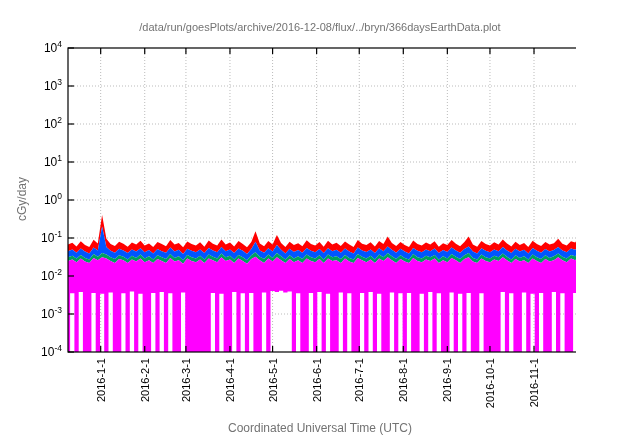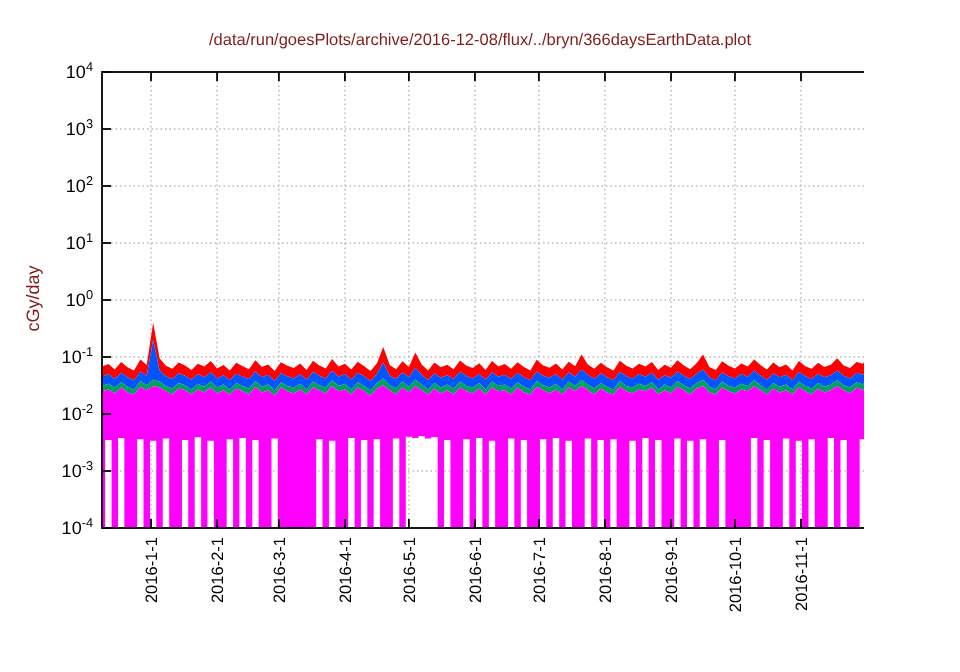--- a/index.html
+++ b/index.html
@@ -1,18 +1,18 @@
 <!DOCTYPE html>
 <html><head>
 <meta charset="utf-8">
 <style>
   html,body{margin:0;padding:0;background:#fff;}
   #screen{
     position:relative;width:576px;height:448px;background:#ffffff;
-    font-family:"Liberation Sans",sans-serif;color:#7f1d1d;overflow:hidden;
+    font-family:"Liberation Sans",sans-serif;color:#737373;overflow:hidden;
   }
   #chart-title{
     position:absolute;top:21px;left:0;width:640px;text-align:center;
     font-size:11px;letter-spacing:0px;
   }
   #y-axis-title{
     position:absolute;left:22px;top:199px;transform:translate(-50%,-50%) rotate(-90deg);
     white-space:nowrap;font-size:12px;
   }
   #x-axis-title{
@@ -107,13 +107,14 @@
       <text x="451.344262295082" y="358" text-anchor="end" transform="rotate(-90 451.344262295082 358)" font-family="&quot;Liberation Sans&quot;,sans-serif" font-size="11" fill="#000">2016-9-1</text>
       <line x1="489.9672131147541" x2="489.9672131147541" y1="352" y2="346" stroke="#000000" stroke-width="1.2"></line>
       <line x1="489.9672131147541" x2="489.9672131147541" y1="48" y2="54" stroke="#000000" stroke-width="1.2"></line>
       <text x="493.9672131147541" y="358" text-anchor="end" transform="rotate(-90 493.9672131147541 358)" font-family="&quot;Liberation Sans&quot;,sans-serif" font-size="11" fill="#000">2016-10-1</text>
       <line x1="534.0109289617486" x2="534.0109289617486" y1="352" y2="346" stroke="#000000" stroke-width="1.2"></line>
       <line x1="534.0109289617486" x2="534.0109289617486" y1="48" y2="54" stroke="#000000" stroke-width="1.2"></line>
       <text x="538.0109289617486" y="358" text-anchor="end" transform="rotate(-90 538.0109289617486 358)" font-family="&quot;Liberation Sans&quot;,sans-serif" font-size="11" fill="#000">2016-11-1</text>
       <line x1="576.6338797814208" x2="576.6338797814208" y1="352" y2="346" stroke="#000000" stroke-width="1.2"></line>
       <line x1="576.6338797814208" x2="576.6338797814208" y1="48" y2="54" stroke="#000000" stroke-width="1.2"></line>
     </svg>
+  <div id="x-axis-title">Coordinated Universal Time (UTC)</div>
 </div>
 
 </body></html>

